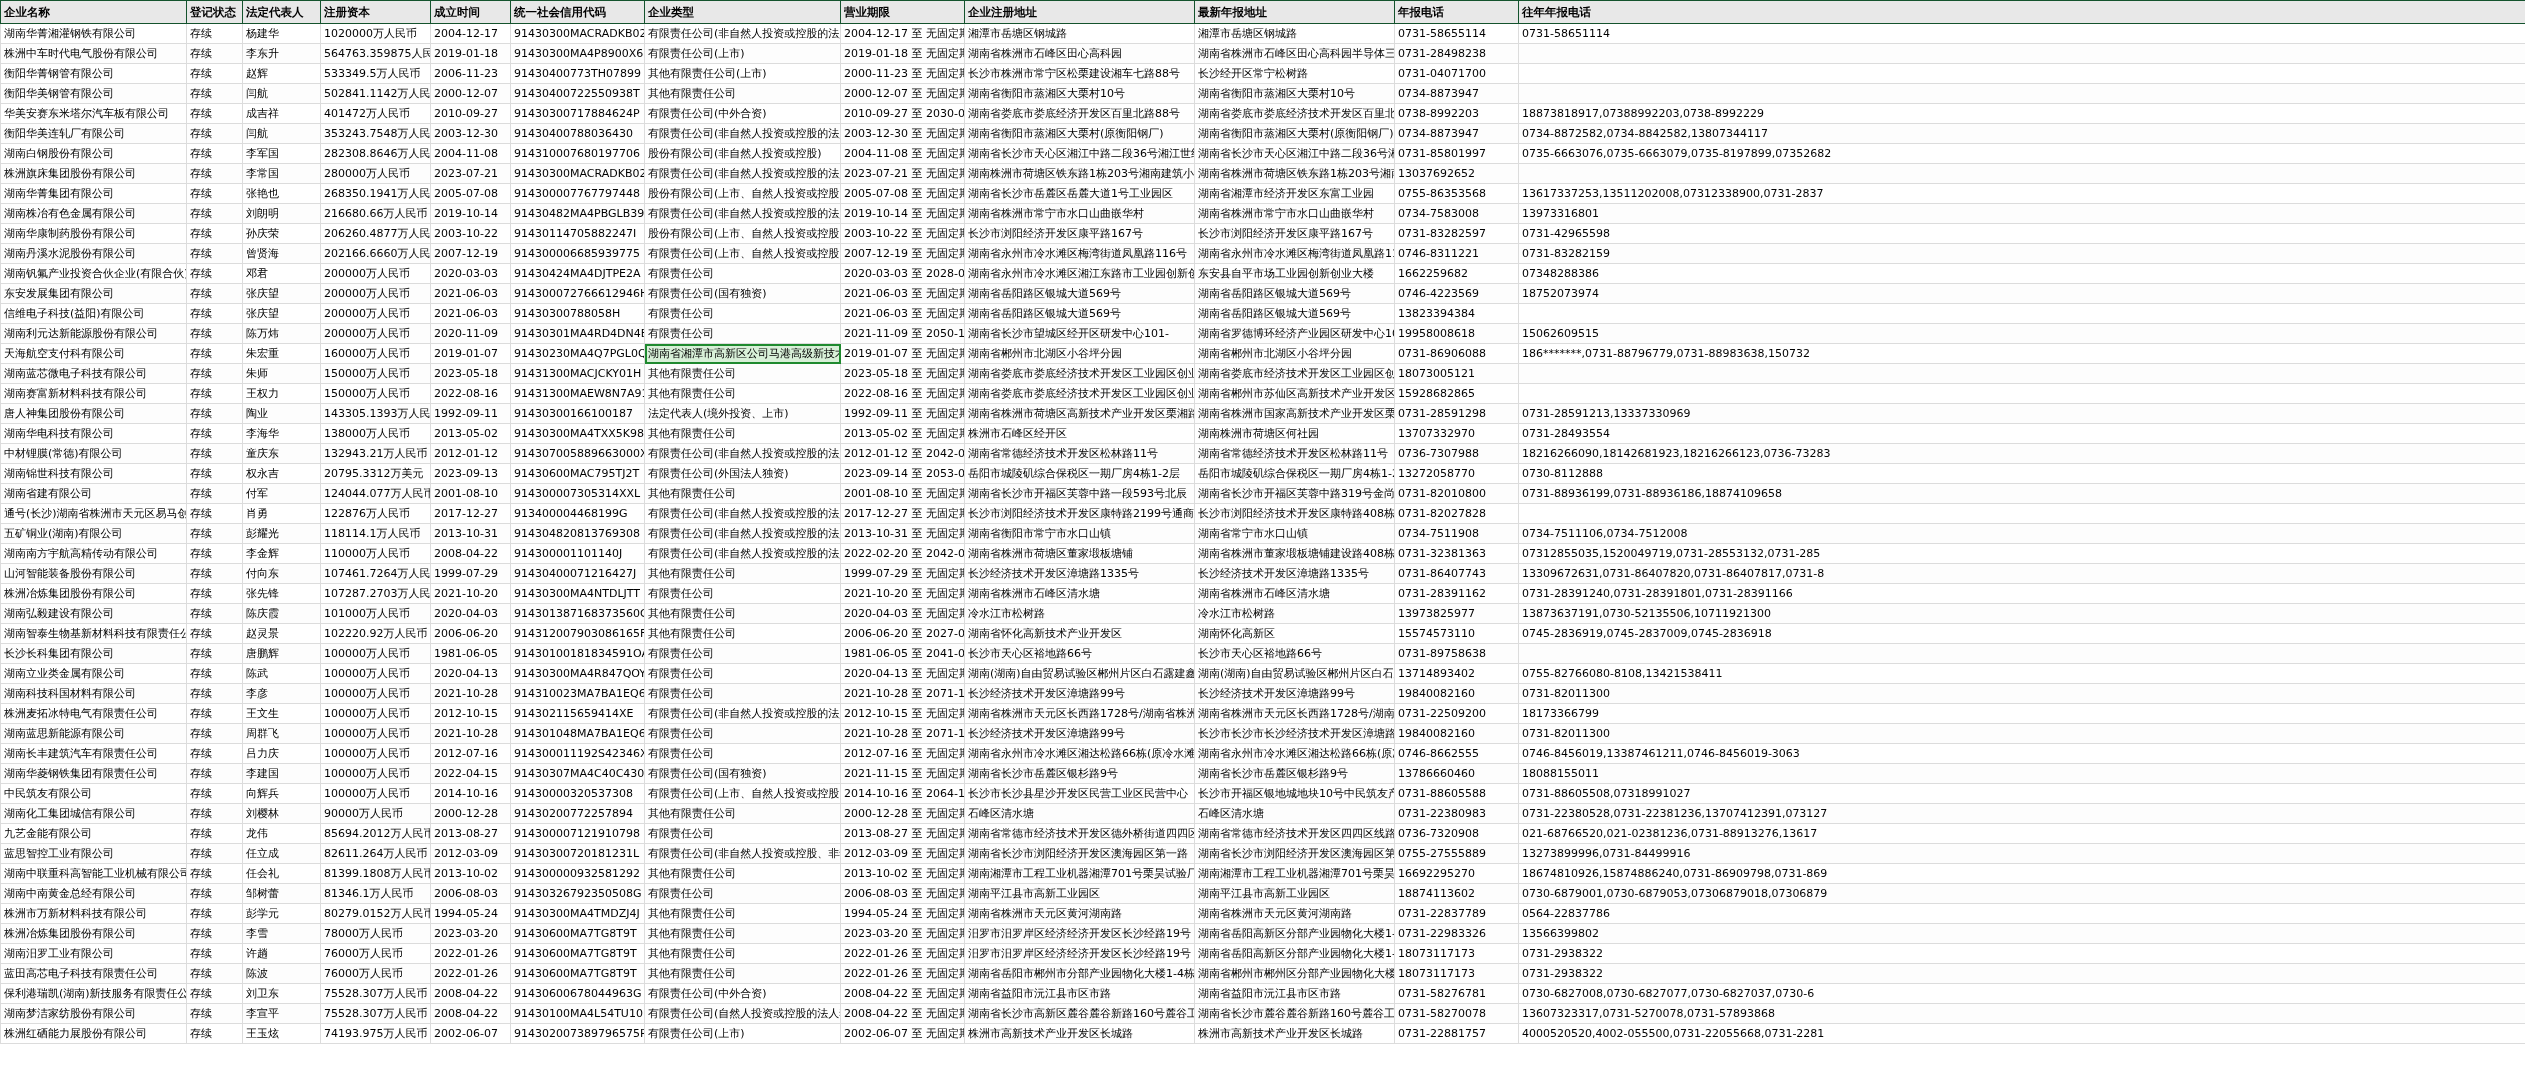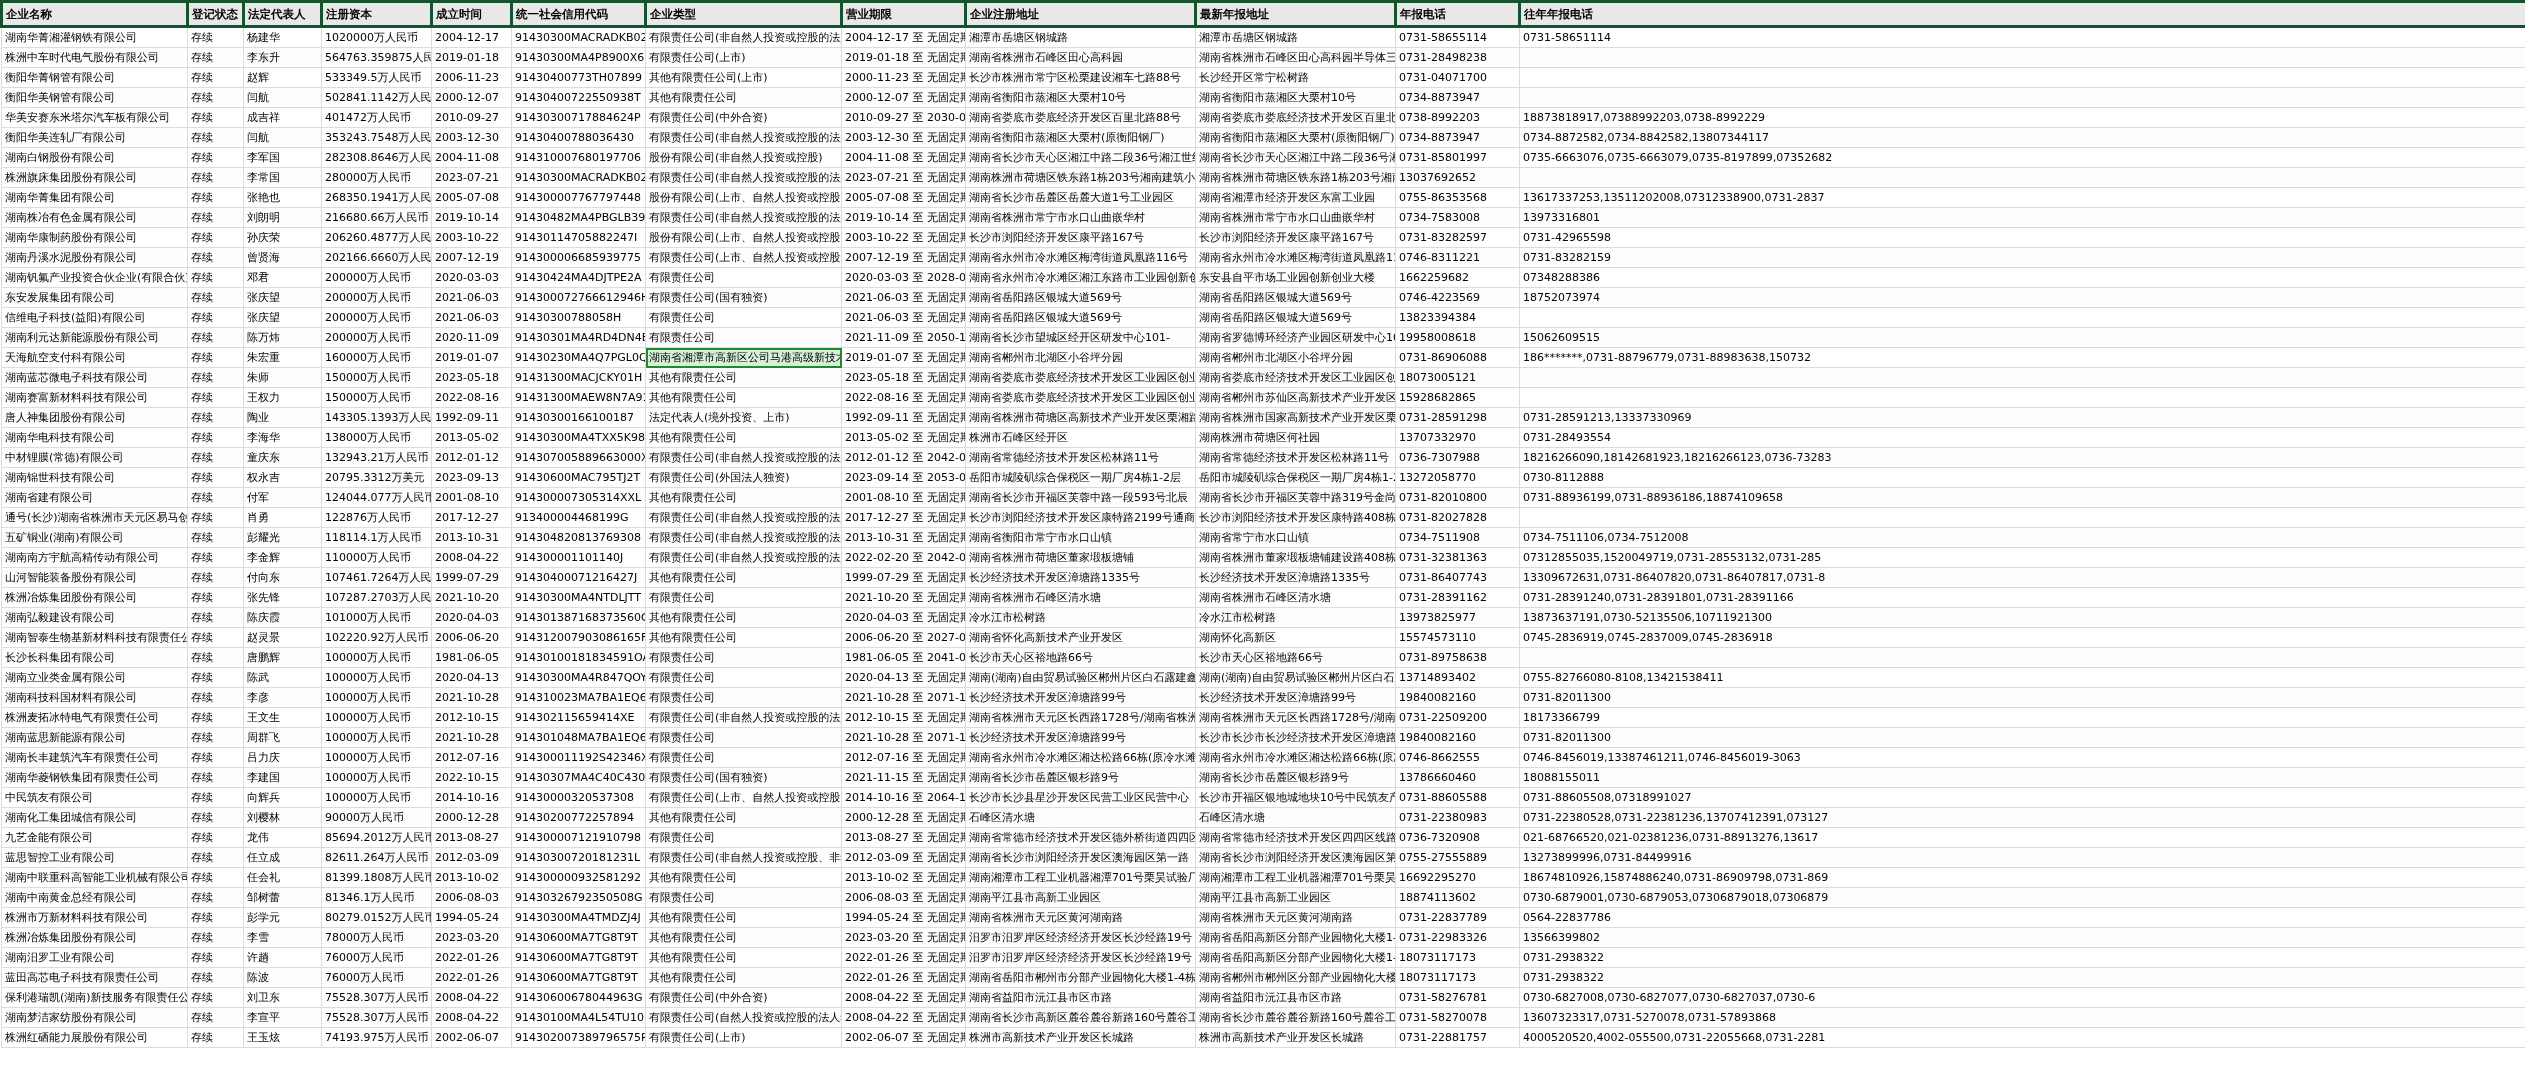--- a/index.html
+++ b/index.html
@@ -13,21 +13,21 @@
   col.c4{width:80px}
   col.c5{width:134px}
   col.c6{width:196px}
   col.c7{width:124px}
   col.c8{width:230px}
   col.c9{width:200px}
   col.c10{width:124px}
   col.c11{width:1007px}
   thead th{
     background:#e8e8e8;
-    border:3px solid #14532d;
+    border:1px solid #14532d;
     font-weight:bold;
     font-size:11.5px;
     text-align:left;
     padding:2px 3px;
     height:18px;
     white-space:nowrap;
     overflow:hidden;
   }
   tbody td{
     border:1px solid #dcdcdc;
@@ -595,21 +595,21 @@
           <td>湖南省永州市冷水滩区湘达松路66栋(原冷水滩城尚路66栋)</td>
           <td>湖南省永州市冷水滩区湘达松路66栋(原冷水滩城尚路66栋)</td>
           <td>0746-8662555</td>
           <td>0746-8456019,13387461211,0746-8456019-3063</td>
         </tr>
         <tr>
           <td>湖南华菱钢铁集团有限责任公司</td>
           <td>存续</td>
           <td>李建国</td>
           <td>100000万人民币</td>
-          <td>2022-10-15</td>
+          <td>2022-04-15</td>
           <td>91430307MA4C40C430Y</td>
           <td>有限责任公司(国有独资)</td>
           <td>2021-11-15 至 无固定期限</td>
           <td>湖南省长沙市岳麓区银杉路9号</td>
           <td>湖南省长沙市岳麓区银杉路9号</td>
           <td>13786660460</td>
           <td>18088155011</td>
         </tr>
         <tr>
           <td>中民筑友有限公司</td>

